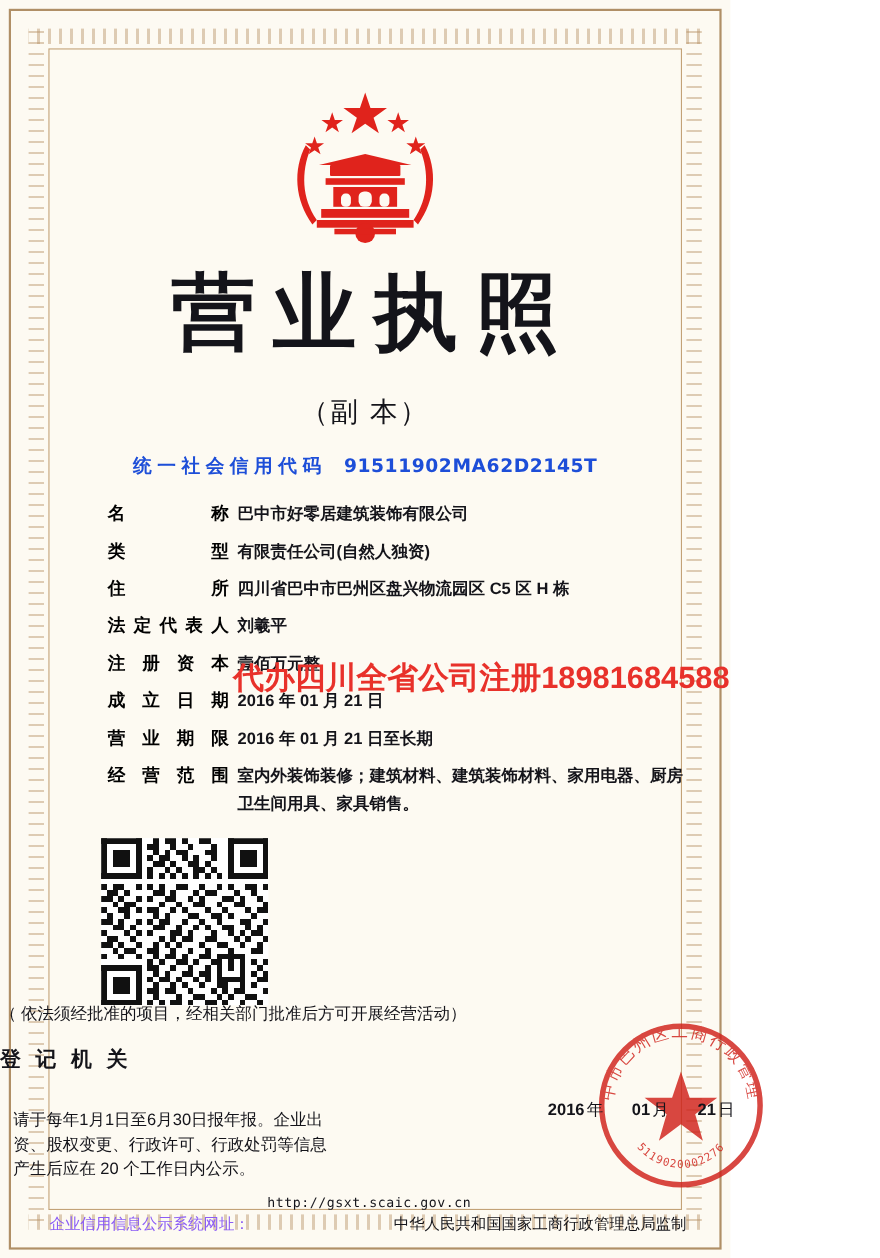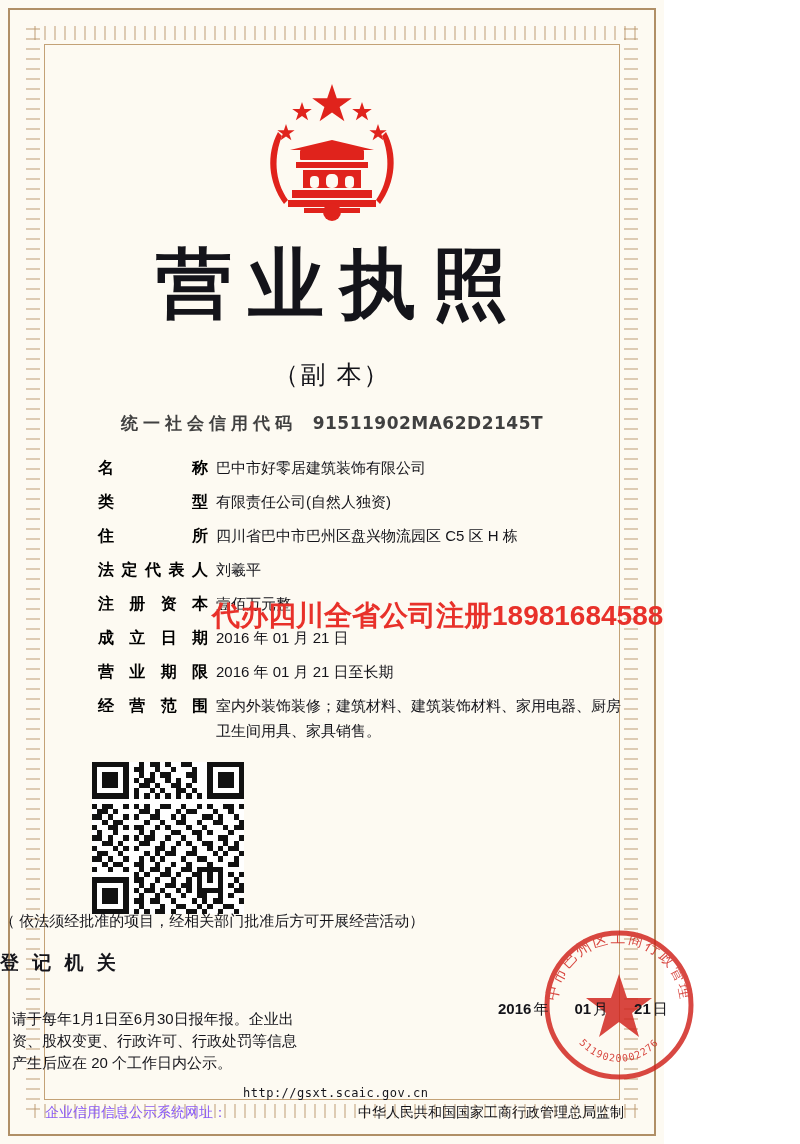--- a/index.html
+++ b/index.html
@@ -93,21 +93,21 @@
     color: #14141a;
     letter-spacing: 2px;
   }
   .credit-code {
     position: absolute;
     top: 412px;
     left: 0; right: 0;
     text-align: center;
     font-size: 17px;
     font-weight: bold;
-    color: #404040;
+    color: #1d4ed8;
     letter-spacing: 1px;
   }
   .credit-code .code-label { letter-spacing: 5px; }
   .credit-code .code-val { letter-spacing: 0.5px; margin-left: 10px; font-family: "DejaVu Sans", sans-serif;}
 
   
   .fields {
     position: absolute;
     top: 455px;
     left: 98px;
@@ -126,21 +126,21 @@
     font-weight: bold;
     color: #000000;
     text-align: justify;
     text-align-last: justify;
     padding-right: 8px;
     box-sizing: border-box;
     line-height: 26px;
   }
   .row-value {
     font-size: 15px;
-    font-weight: normal;
+    font-weight: bold;
     color: #14141a;
     line-height: 26px;
     max-width: 455px;
   }
   .row-value.multiline { line-height: 25px; }
 
   
   .watermark {
     position: absolute;
     top: 597px;

